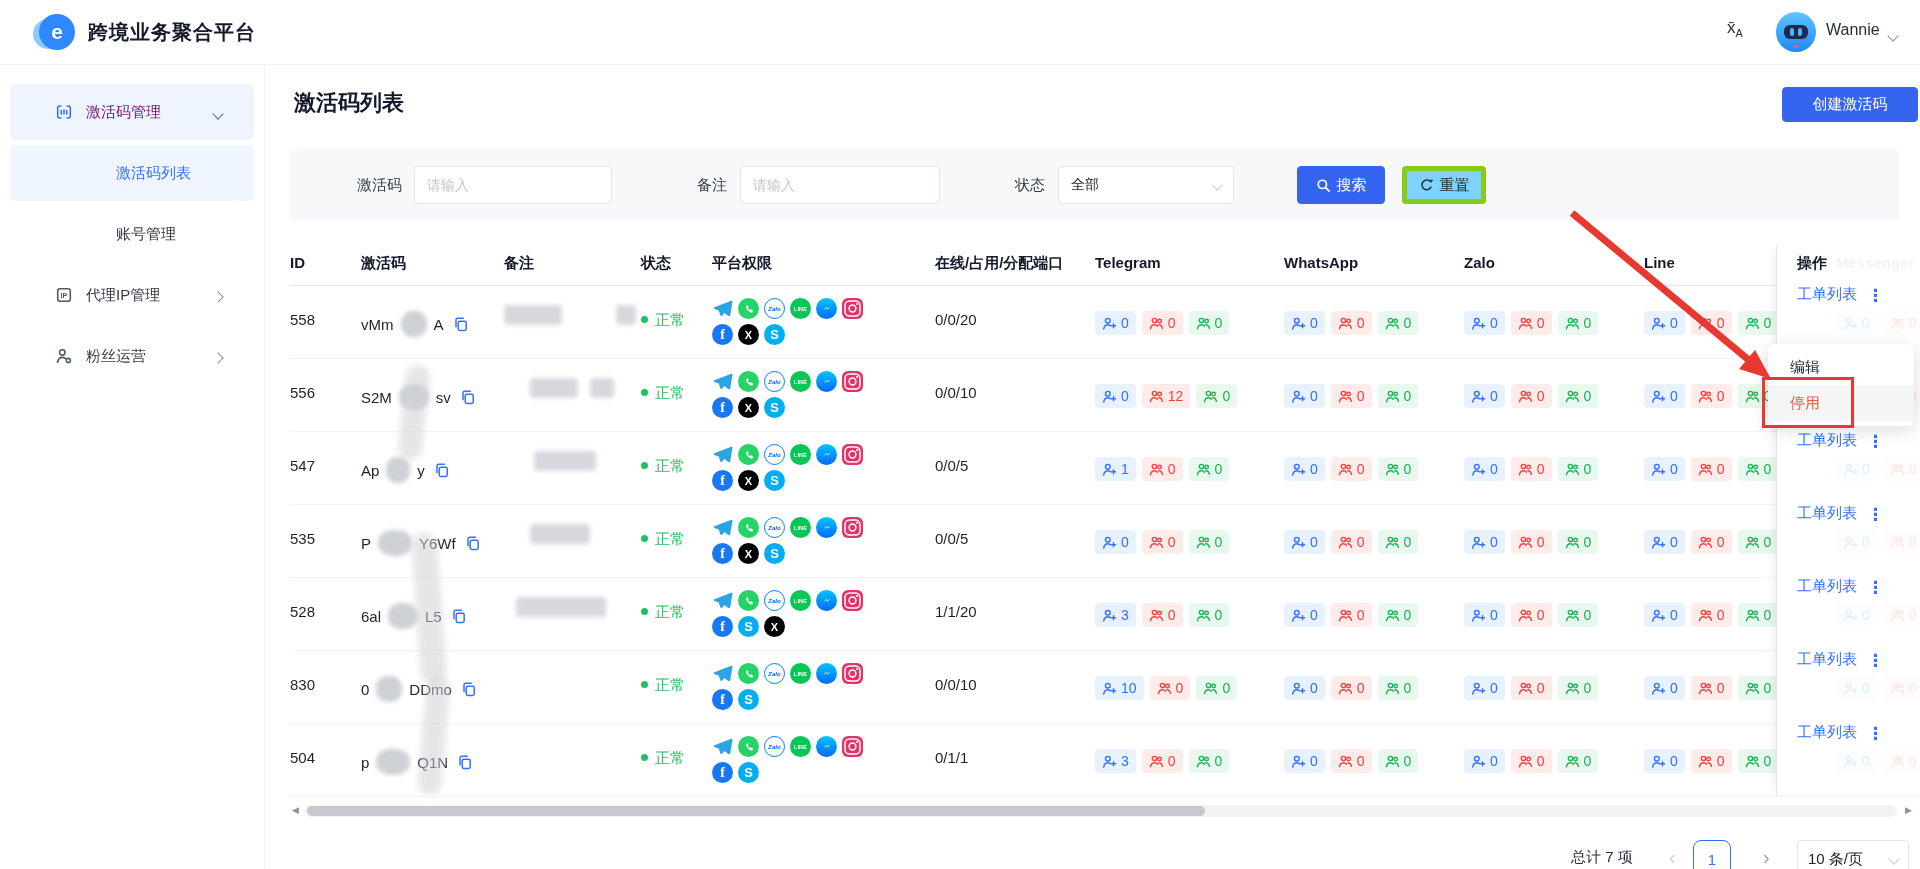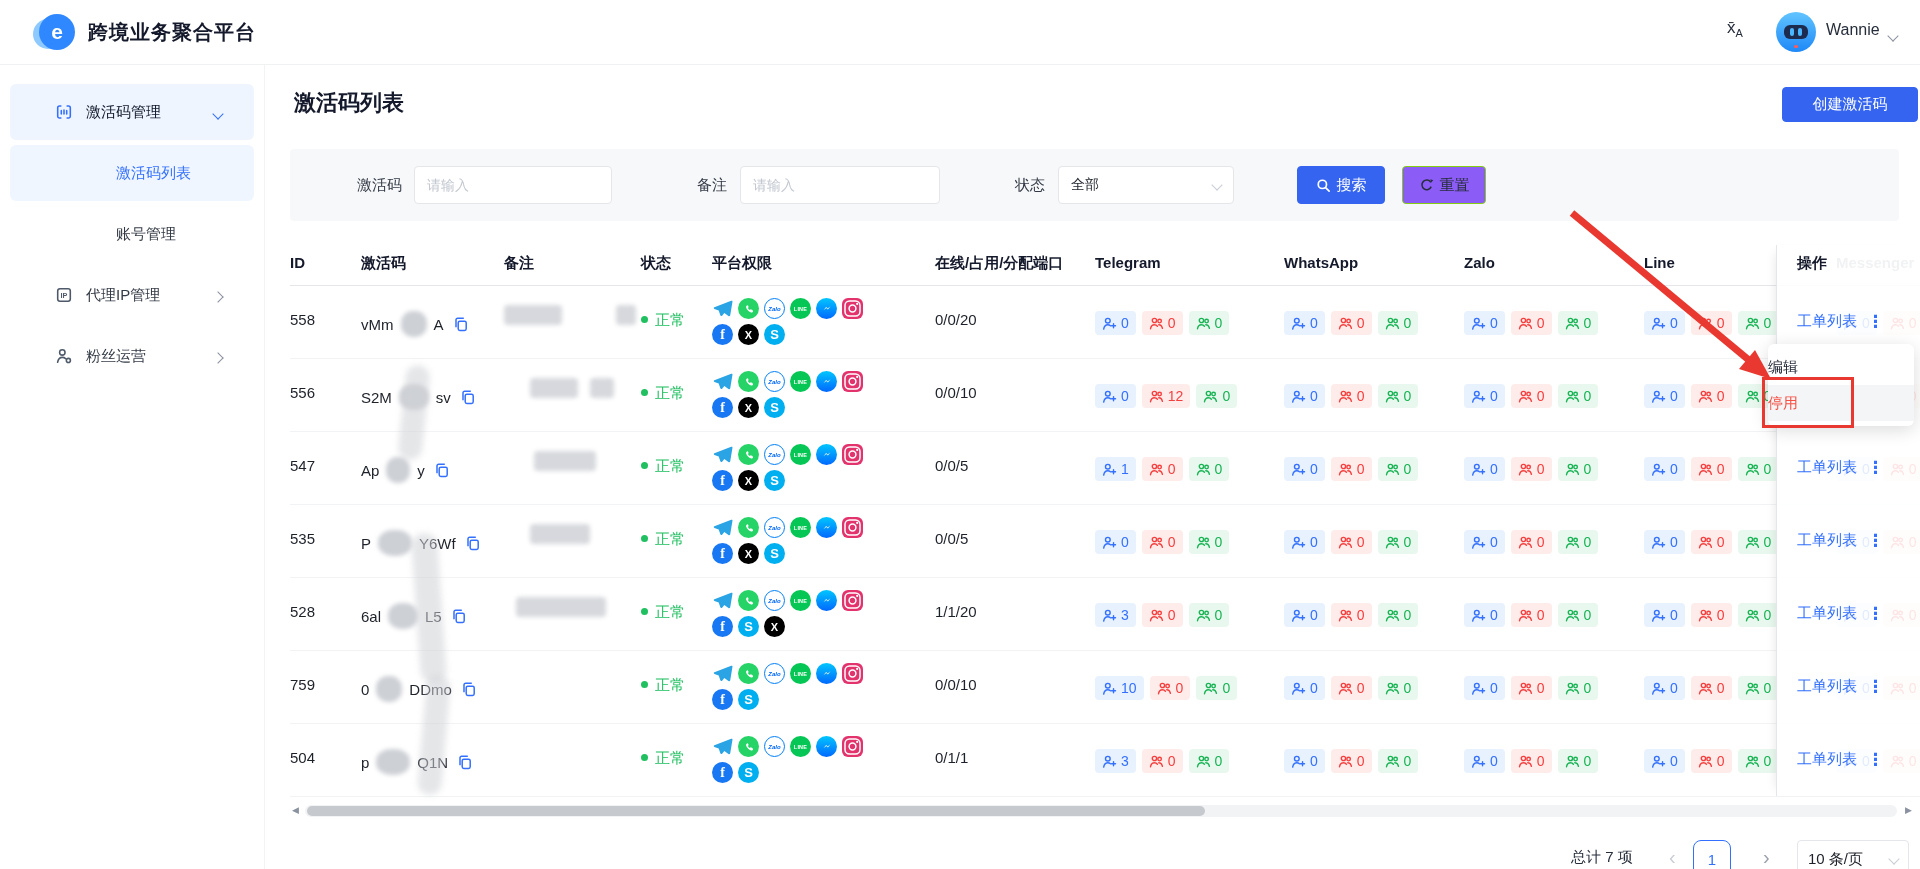--- a/index.html
+++ b/index.html
@@ -28,40 +28,40 @@
   .chv.right{transform:rotate(-45deg)}
   
   .sidebar{position:absolute;left:0;top:64px;width:265px;bottom:0;background:#fff;border-right:1px solid #f2f3f5;
            padding-top:20px;box-sizing:border-box;z-index:15}
   .side-item{height:56px;margin:0 10px 5px;border-radius:6px;display:flex;align-items:center;
              font-size:15px;color:#333a45;position:relative;cursor:pointer}
   .side-item .sicon{position:absolute;left:45px;top:19px;width:18px;height:18px;color:#4e5969}
   .side-item .slabel{position:absolute;left:76px}
   .side-item.child .slabel{left:106px}
   .side-item .schv{position:absolute;right:32px;color:#8a919f}
-  .side-item.open-group{background:#eff5ff;color:#0f172a}
+  .side-item.open-group{background:#eff5ff;color:#701a75}
   .side-item.open-group .sicon,.side-item.open-group .schv{color:#3370ff}
   .side-item.selected{background:#f0f6ff;color:#3370ff}
   
   .main{position:absolute;left:265px;top:64px;right:0;bottom:0;overflow:hidden;background:#fff}
   .page-title{position:absolute;left:29px;top:24px;font-size:22px;font-weight:bold;color:#14192b}
   .btn{display:flex;align-items:center;justify-content:center;border-radius:4px;font-size:15px;cursor:pointer;box-sizing:border-box}
   .btn-primary{background:#3565f0;color:#fff;border:1px solid #3565f0}
   .create-btn{position:absolute;left:1517px;top:23px;width:136px;height:35px}
   
   .filter{position:absolute;left:25px;top:85px;width:1609px;height:72px;background:#f7f8fa;border-radius:4px}
   .f-label{position:absolute;top:27px;font-size:15px;color:#333a45}
   .f-input{position:absolute;top:17px;height:38px;background:#fff;border:1px solid #e5e6eb;border-radius:4px;
            box-sizing:border-box;padding:0 12px;font-size:14px;color:#1d2129;font-family:inherit;outline:none}
   .f-input::placeholder{color:#c2c7cf}
   .f-select{position:absolute;top:17px;height:38px;background:#fff;border:1px solid #e5e6eb;border-radius:4px;
             box-sizing:border-box;display:flex;align-items:center;padding:0 12px;font-size:14px;cursor:pointer}
   .f-select .chv{margin-left:auto;color:#c9cdd4}
   .search-btn{position:absolute;left:1007px;top:17px;width:88px;height:38px;gap:6px}
-  .btn-plain{background:#8b5cf6;border:1px solid #84cc16;color:#272e3b}
+  .btn-plain{background:#7dd3fc;border:5px solid #84cc16;color:#272e3b}
   .reset-btn{position:absolute;left:1112px;top:17px;width:84px;height:38px;gap:6px}
   
   .table{position:absolute;left:25px;top:181px;width:1630px;height:551px}
   .thead{position:absolute;left:0;top:0;width:100%;height:40px;border-bottom:1px solid #e5e6eb;font-weight:bold;font-size:15px;color:#14192b}
   .thead .cell{top:9px}
   .cell{position:absolute;white-space:nowrap}
   .c-id{left:0}.c-code{left:71px}.c-remark{left:214px}.c-status{left:351px}.c-plat{left:422px}
   .c-ports{left:645px}.c-tg{left:805px}.c-wa{left:994px}.c-zalo{left:1174px}.c-line{left:1354px}.c-msgr{left:1546px}
   .ghost-col{color:#9aa0ab}
   .row{position:absolute;left:0;width:100%;height:73px;border-bottom:1px solid #f2f3f5;font-size:15px}
@@ -86,41 +86,41 @@
   .pi-ig{border-radius:6px;background:#e3336d}
   .badge{display:inline-flex;align-items:center;gap:4px;height:24px;padding:0 7px;border-radius:4px;font-size:14px}
   .badges{display:flex;gap:6px}
   .b-blue{background:#e8f1fe;color:#3370ff}
   .b-red{background:#feecea;color:#f53f3f}
   .b-green{background:#e9f8ef;color:#18b454}
   
   .sticky{position:absolute;left:1486px;top:0;width:144px;height:551px;background:rgba(255,255,255,.86);
           border-left:1px solid #e5e6eb;box-shadow:-8px 0 10px -8px rgba(0,0,0,.10);z-index:8}
   .sticky .shead{position:absolute;left:20px;top:9px;font-size:15px;font-weight:bold;color:#14192b}
-  .s-cell{position:absolute;left:20px;width:120px;height:73px;display:flex;align-items:center;gap:10px}
+  .s-cell{position:absolute;left:20px;width:120px;height:73px;display:flex;gap:10px}
   .action-link{color:#3370ff;font-size:15px;cursor:pointer}
   .dots{color:#3370ff;font-size:17px;font-weight:bold;cursor:pointer;letter-spacing:0}
   .smudge{position:absolute;background:#d0d2d6;opacity:.55;border-radius:14px;filter:blur(3px);z-index:5}
   
   .hscroll-track{position:absolute;left:40px;top:741px;width:1592px;height:12px;background:#f2f3f5;border-radius:6px;cursor:pointer}
   .hscroll-thumb{position:absolute;left:2px;top:1px;width:898px;height:10px;background:#c6c9ce;border-radius:5px;cursor:grab}
   .hs-arrow{position:absolute;top:741px;font-size:9px;color:#8a919f;cursor:pointer}
   
   .pg-total{position:absolute;left:1306px;top:784px;font-size:15px;color:#272e3b}
   .pg-prev{position:absolute;left:1404px;top:782px;font-size:20px;color:#c9cdd4;cursor:pointer}
   .pg-next{position:absolute;left:1498px;top:782px;font-size:20px;color:#9aa0ab;cursor:pointer}
   .pg-page{position:absolute;left:1428px;top:776px;width:38px;height:38px;border:1px solid #3370ff;border-radius:8px;
            color:#3370ff;display:flex;align-items:center;justify-content:center;font-size:15px;cursor:pointer;box-sizing:border-box;background:#fff}
   .pg-size{position:absolute;left:1532px;top:776px;width:112px;height:38px;border:1px solid #e5e6eb;border-radius:4px;
            display:flex;align-items:center;padding:0 10px;font-size:15px;box-sizing:border-box;cursor:pointer;background:#fff}
   .pg-size .chv{margin-left:auto;color:#c9cdd4}
   
   .menu{position:absolute;left:1768px;top:344px;width:146px;background:#fff;border-radius:6px;z-index:60;
         box-shadow:0 4px 18px rgba(0,0,0,.14);padding:5px 0}
-  .menu-item{height:36px;display:flex;align-items:center;font-size:15px;color:#272e3b;cursor:pointer}
+  .menu-item{height:36px;display:flex;align-items:center;padding-left:22px;font-size:15px;color:#272e3b;cursor:pointer}
   .menu-item.danger{color:#f55145}
   .menu-item.hl{background:#f3f5f7}
   .anno-box{position:absolute;left:1762px;top:377px;width:86px;height:45px;border:3px solid #e8382f;z-index:70}
   .anno-arrow{position:absolute;left:0;top:0;width:1920px;height:869px;z-index:65;pointer-events:none}
   svg{display:block}
 </style>
 </head>
 <body>
 
 <div class="topbar">
@@ -1150,21 +1150,21 @@
               <circle cx="5.8" cy="4.8" r="2.3"></circle>
               <path d="M1.6 13.6c.5-2.9 2.2-4.3 4.2-4.3 1.3 0 2.4.55 3.2 1.6"></path>
               <circle cx="11.3" cy="5.4" r="1.9"></circle>
               <path d="M10.4 9.3c2 0 3.4 1.3 3.9 3.9"></path>
             </svg>
             <span>0</span>
           </span>
         </span>
       </div>
       <div class="row" style="top: 405px;">
-        <span class="cell c-id">759</span>
+        <span class="cell c-id">830</span>
         <span class="cell c-code">
           <span class="code-wrap">
             <span class="cp">0</span>
             <span class="blur-patch" style="width:26px"></span>
             <span class="cs">DDmo</span>
             <span class="copy-btn">
               <svg width="16" height="16" viewBox="0 0 16 16" fill="none" stroke="#3370ff" stroke-width="1.5">
                 <rect x="5.2" y="5.2" width="8" height="9.2" rx="1.6"></rect>
                 <path d="M3 11.2V3.8A1.6 1.6 0 0 1 4.6 2.2h6.2"></path>
               </svg>

